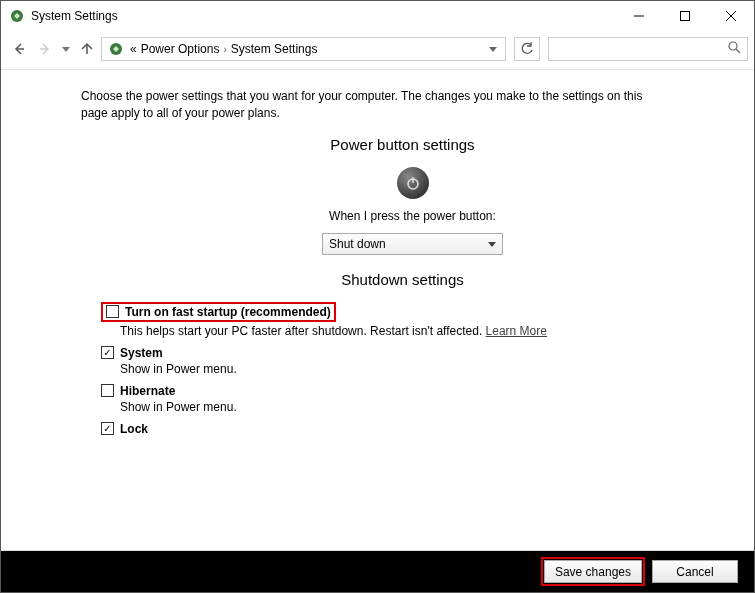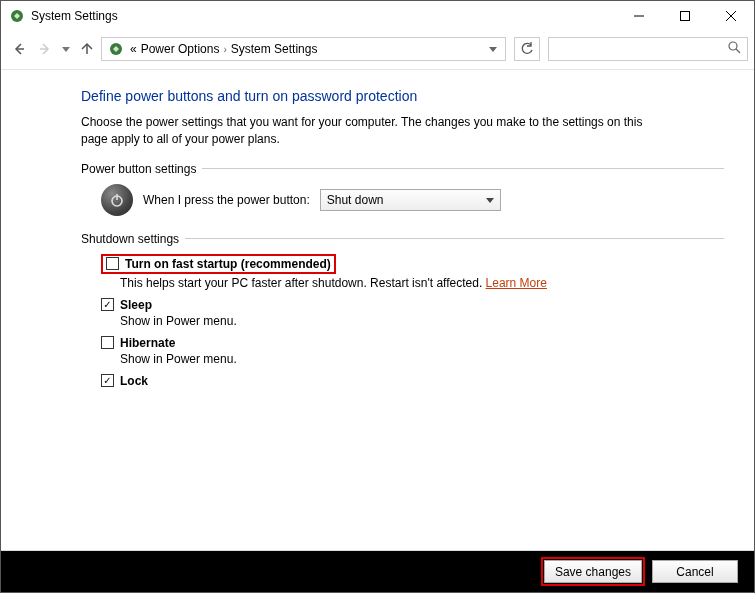--- a/index.html
+++ b/index.html
@@ -94,30 +94,32 @@
     font-size: 14px;
     margin-bottom: 10px;
   }
   .desc {
     font-size: 12px;
     line-height: 1.4;
     margin-bottom: 14px;
     max-width: 590px;
   }
   .group-label {
-    font-size: 12px;
+    font-size: 15px;
     display:flex; align-items:center;
     gap:6px;
     margin-bottom:8px;
+    flex-direction:column;
   }
   .group-label .line { flex:1; height:1px; background:#ccc; }
   .pwr-row {
     display:flex; align-items:center;
     gap:10px;
     margin: 2px 0 16px 20px;
+    flex-direction: column;
   }
   .pwr-icon {
     width:32px;height:32px;border-radius:50%;
     background: radial-gradient(circle at 35% 30%, #888, #444 60%, #222);
     display:flex;align-items:center;justify-content:center;
   }
   .pwr-icon svg { display:block; }
   .dropdown {
     width: 181px; height:22px;
     border:1px solid #aaa;
@@ -141,21 +143,21 @@
     display:inline-flex;
   }
   .cb {
     width:13px;height:13px;border:1px solid #333;background:#fff;
     display:inline-flex;align-items:center;justify-content:center;
     font-size:10px; line-height:1;
   }
   .cb.checked::after { content:"✓"; color:#000; }
   .opt-title { font-weight:bold; font-size:12px;}
   .opt-sub { margin-left:19px; font-size:12px; margin-top:2px;}
-  a.link { color:#c2410c; }
+  a.link { color:#404040; }
   
   .footer {
     position:absolute; left:0; right:0; bottom:0;
     height:42px;
     border-top:1px solid #ddd;
     display:flex; align-items:center; justify-content:flex-end;
     padding-right:16px; gap:10px;
     background:#000000;
   }
   .btn {
@@ -258,21 +260,20 @@
       <svg width="13" height="13" viewBox="0 0 13 13">
           <circle cx="5" cy="5" r="4" fill="none" stroke="#666" stroke-width="1.2"></circle>
           <line x1="8" y1="8" x2="12" y2="12" stroke="#666" stroke-width="1.2"></line>
         </svg>
     </span>
   </div>
 </div>
 <div class="divider"></div>
 
 <div class="content">
-  <div class="heading">Define power buttons and turn on password protection</div>
   <div class="desc">Choose the power settings that you want for your computer. The changes you make to the settings on this page apply to all of your power plans.</div>
 
   <div class="group-label">
     <span>Power button settings</span>
     <span class="line"></span>
   </div>
 
   <div class="pwr-row">
     <div class="pwr-icon">
       <svg width="16" height="16" viewBox="0 0 16 16">
@@ -304,21 +305,21 @@
         <span class="opt-title">Turn on fast startup (recommended)</span>
       </span>
       <div class="opt-sub">
         <span>This helps start your PC faster after shutdown. Restart isn't affected. </span><a href="#" class="link">Learn More</a>
       </div>
     </div>
 
     <div class="opt">
       <div class="opt-head">
         <span class="cb checked"></span>
-        <span class="opt-title">Sleep</span>
+        <span class="opt-title">System</span>
       </div>
       <div class="opt-sub">Show in Power menu.</div>
     </div>
 
     <div class="opt">
       <div class="opt-head">
         <span class="cb"></span>
         <span class="opt-title">Hibernate</span>
       </div>
       <div class="opt-sub">Show in Power menu.</div>

